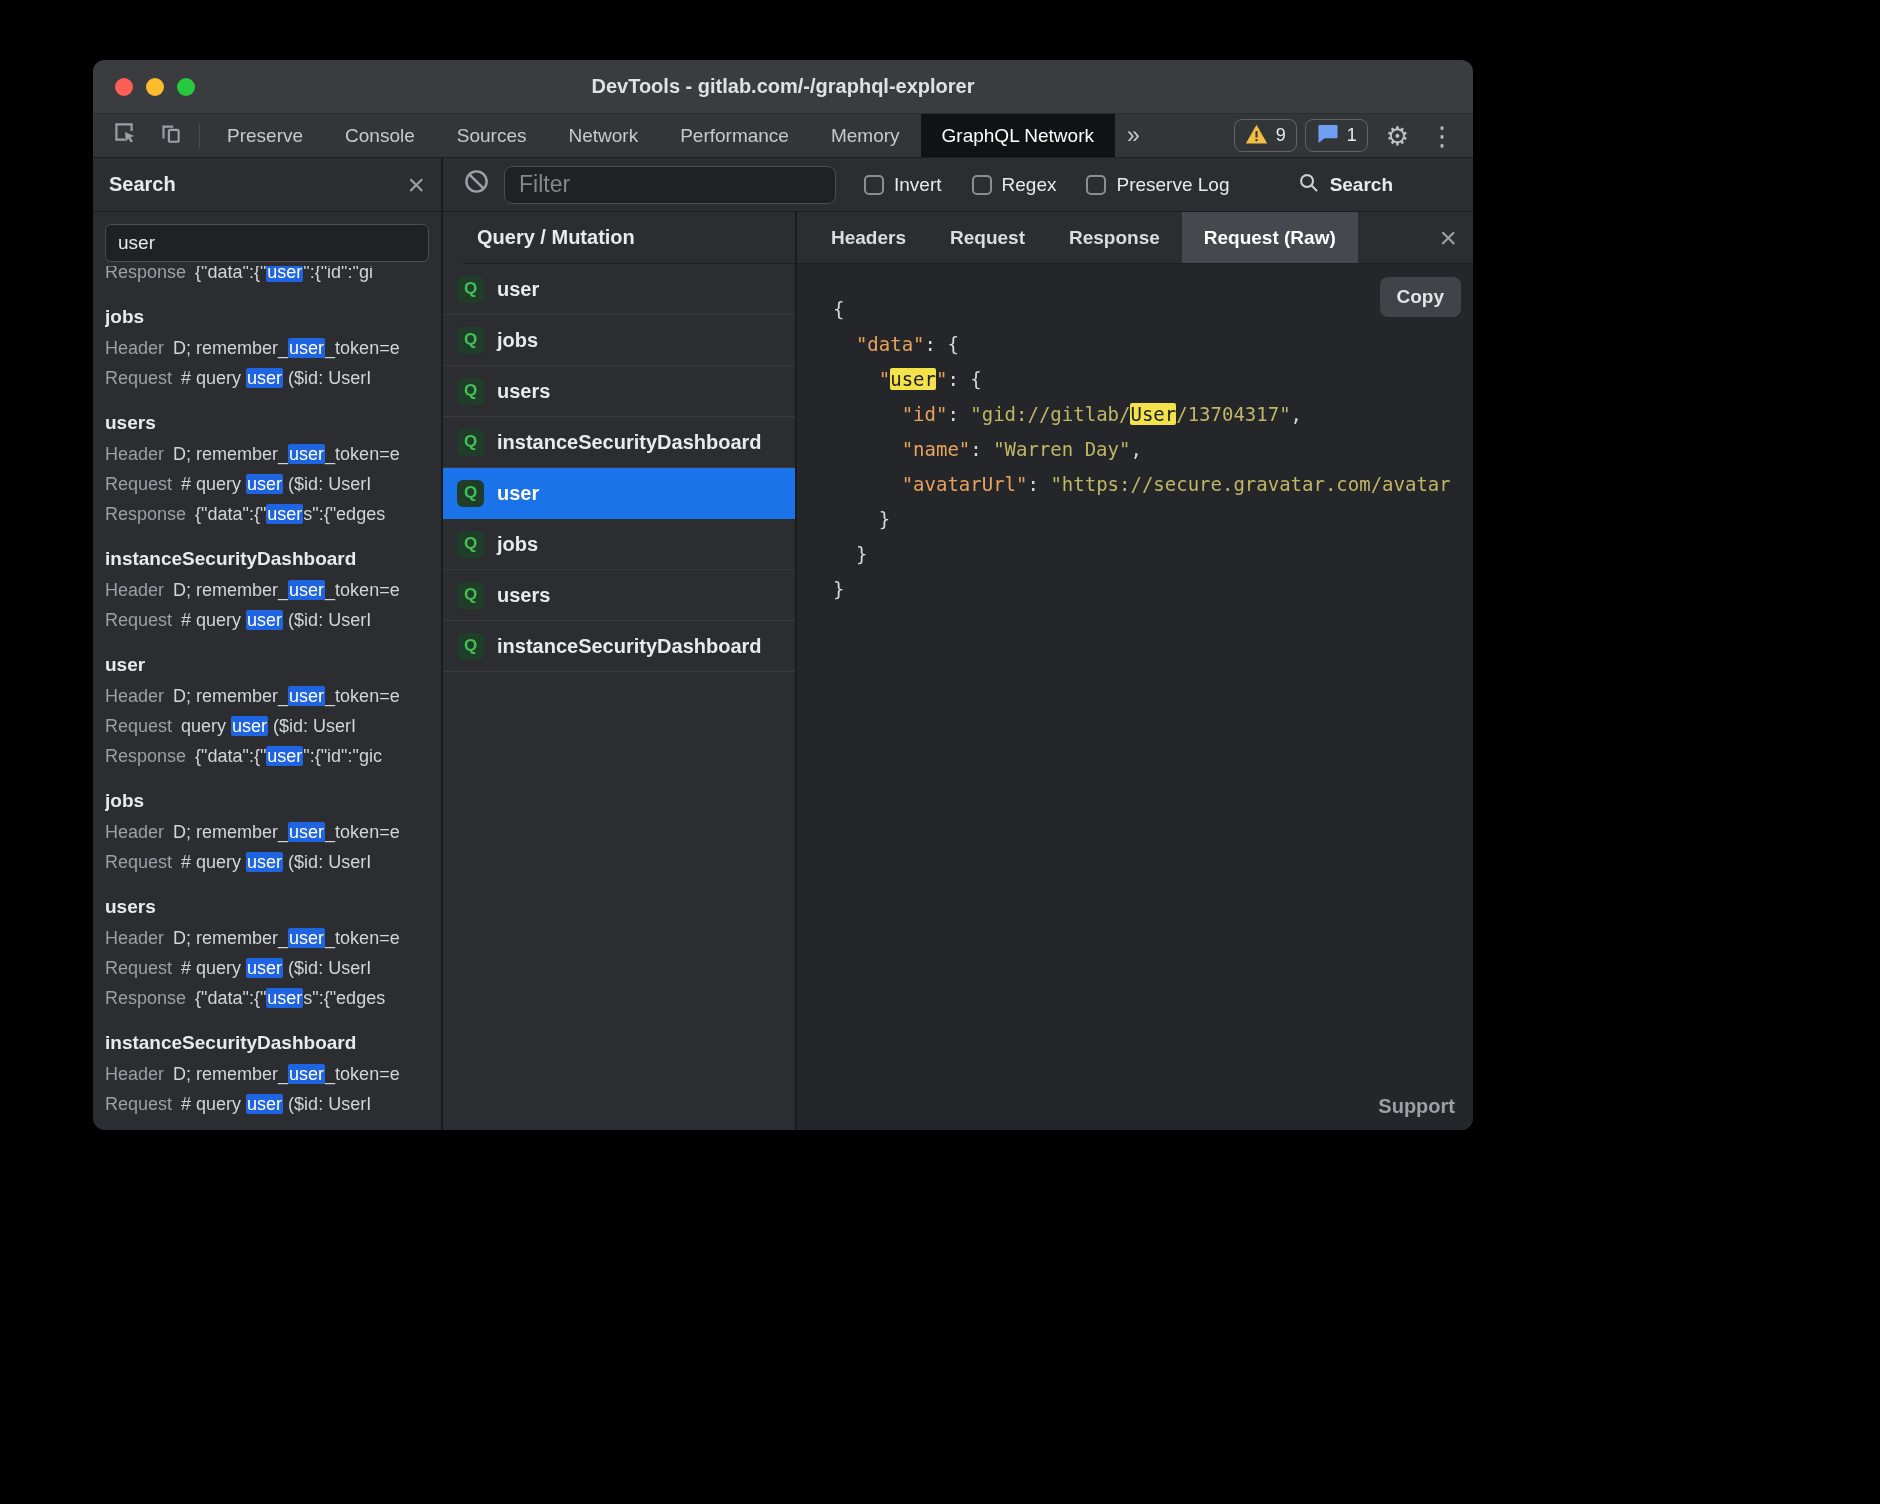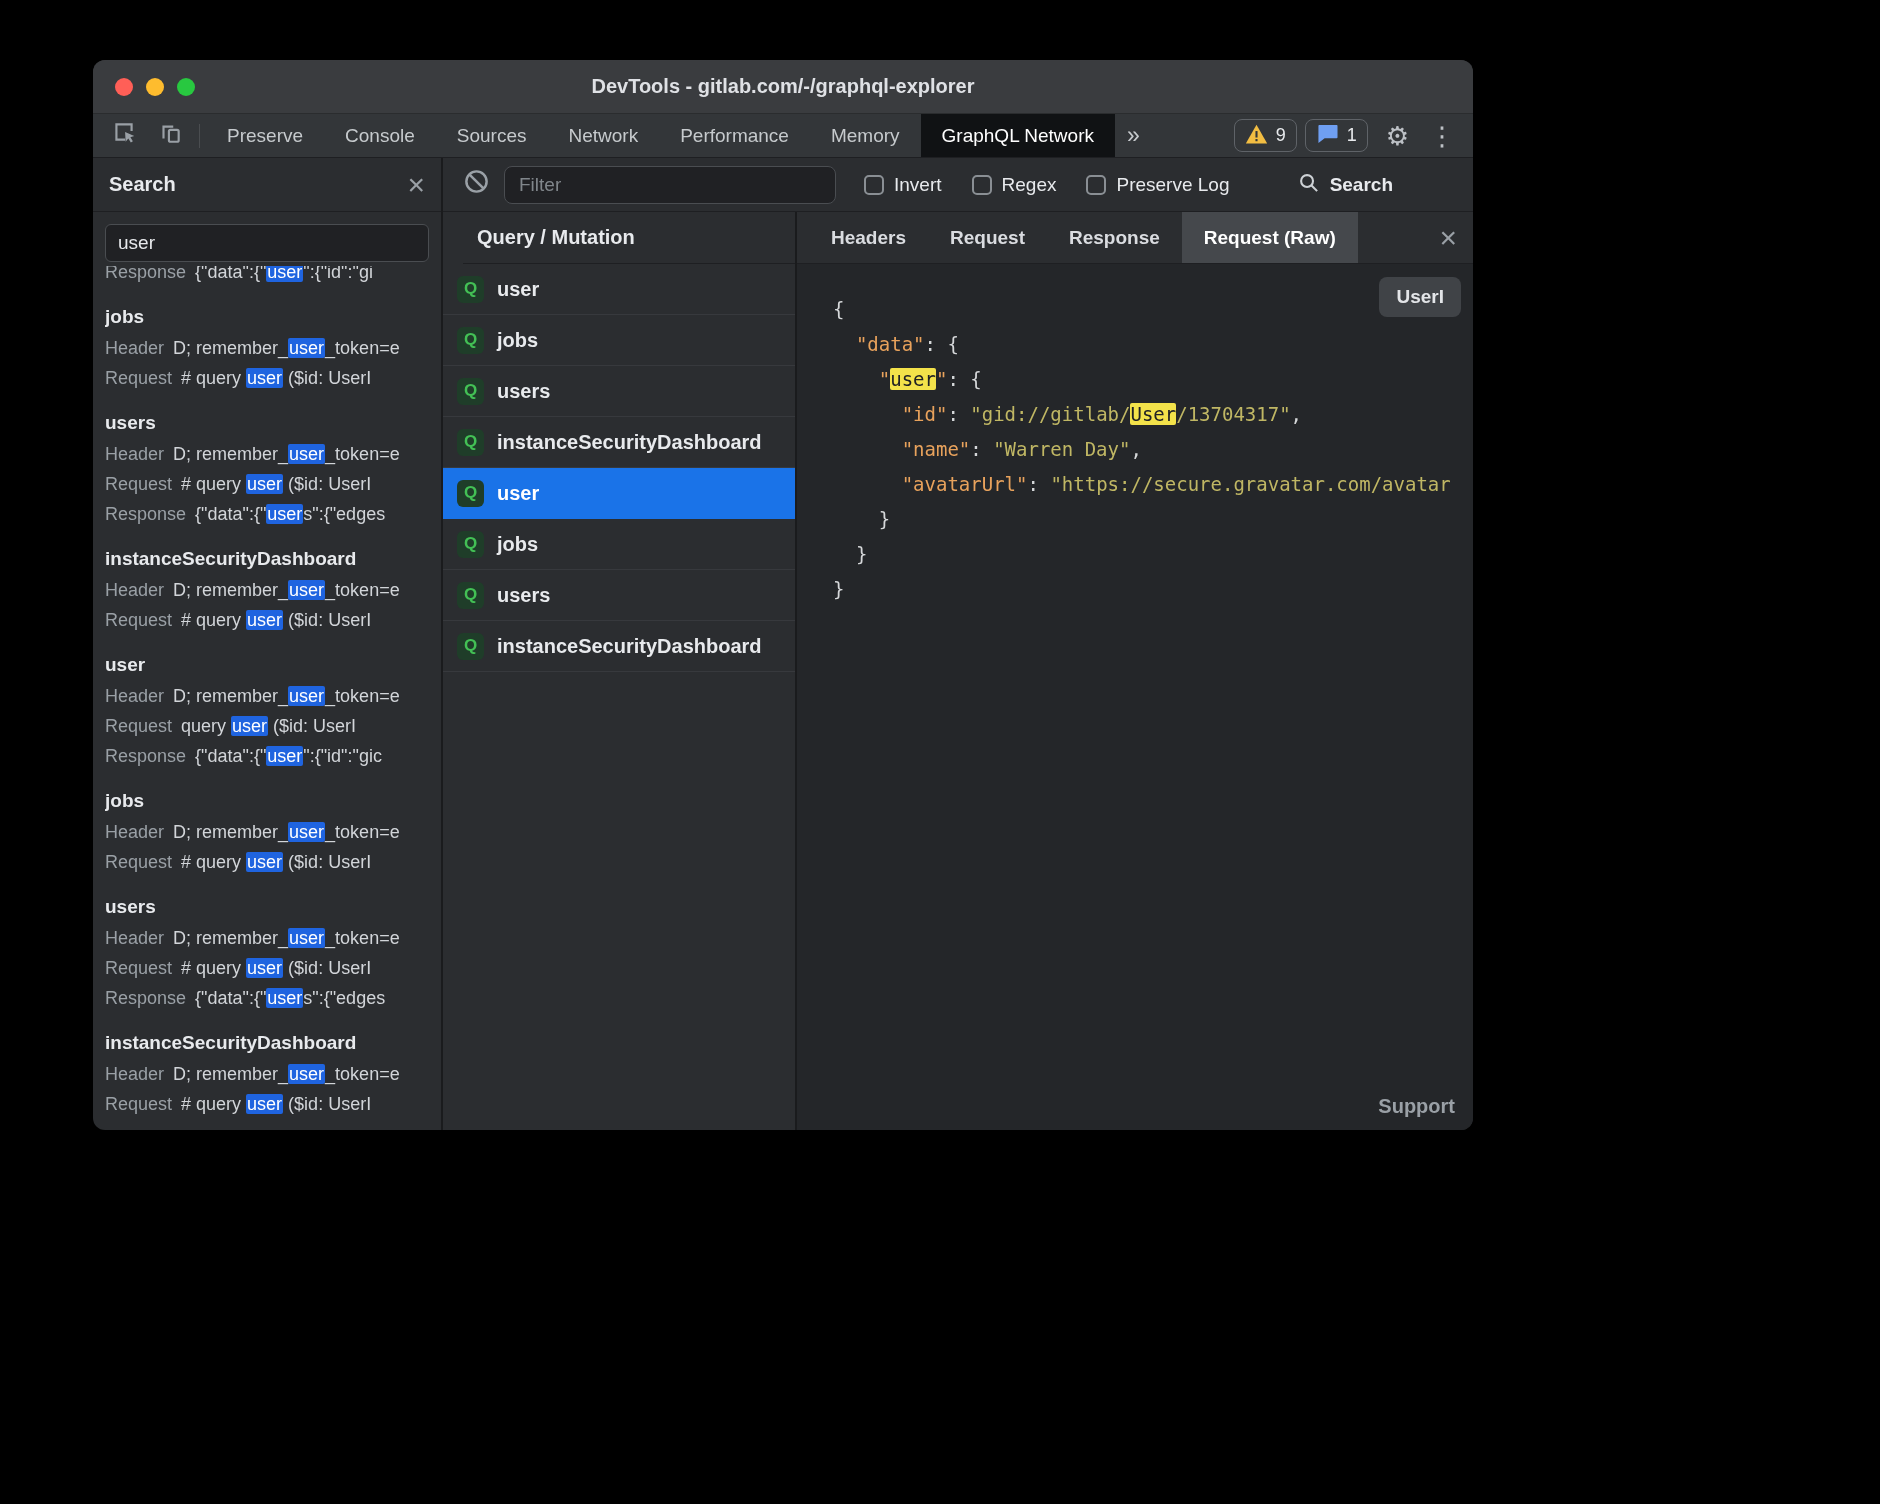--- a/index.html
+++ b/index.html
@@ -41,21 +41,21 @@
   .ssection { margin-top:13px; }
   .stitle { height:33px; line-height:33px; font-size:19px; font-weight:bold; color:#e8eaed; white-space:nowrap; overflow:hidden; }
   .srow { height:30px; line-height:30px; font-size:18px; white-space:nowrap; overflow:hidden; color:#d2d5d9; }
   .srow.partial { margin-top:-9px; }
   .srlabel { color:#9aa0a6; margin-right:9px; }
   .mblue { background:#1f64e0; color:#fff; border-radius:2px; padding:0 1px; }
 
   .right-region { flex:1; display:flex; flex-direction:column; min-width:0; }
   .toolbar { height:54px; flex:0 0 auto; display:flex; align-items:center; border-bottom:1px solid #1e1f22; padding:0 0 0 10px; }
   .filter-input { width:332px; height:38px; background:#202124; border:1px solid #4a4d51; border-radius:8px;
-                  color:#e8eaed; font-size:19px; padding:0 14px; margin-left:4px; font-family:inherit; outline:none; }
+                  color:#e8eaed; font-size:23px; padding:0 14px; margin-left:4px; font-family:inherit; outline:none; }
   .filter-input::placeholder { color:#80868b; }
   .cbgroup { display:flex; align-items:center; margin-left:28px; gap:30px; }
   .cb { display:flex; align-items:center; gap:10px; }
   .cbbox { width:20px; height:20px; border:2px solid #8a8f94; border-radius:5px; }
   .cbtext { font-size:19px; color:#e8eaed; white-space:nowrap; }
   .toolbar-search { margin-left:auto; margin-right:80px; display:flex; align-items:center; gap:10px; font-size:19px; font-weight:600; color:#e8eaed; }
 
   .panes { flex:1; display:flex; min-height:0; }
   .query-pane { width:354px; flex:0 0 auto; border-right:2px solid #1a1b1d; display:flex; flex-direction:column; min-height:0; }
   .pane-header { height:52px; flex:0 0 auto; display:flex; align-items:center; padding:0 14px; font-size:20px; font-weight:bold; color:#e8eaed; border-bottom:1px solid #1e1f22;margin-left:20px; }
@@ -273,21 +273,21 @@
             <div class="resp-tabs">
               <div class="rtabs">
                   <div class="rtab">Headers</div>
                   <div class="rtab">Request</div>
                   <div class="rtab">Response</div>
                   <div class="rtab selected">Request (Raw)</div>
                 </div>
               <button class="xbtn">×</button>
             </div>
             <div class="resp-content">
-              <button class="copy-btn">UserI</button>
+              <button class="copy-btn">Copy</button>
               <div class="code">
                   <div class="jline"><span class="j-p">{</span></div>
                   <div class="jline"><span class="j-p">  </span><span class="j-k">"data"</span><span class="j-p">: {</span></div>
                   <div class="jline"><span class="j-p">    </span><span class="j-k">"</span><span class="j-hl">user</span><span class="j-k">"</span><span class="j-p">: {</span></div>
                   <div class="jline"><span class="j-p">      </span><span class="j-k">"id"</span><span class="j-p">: </span><span class="j-v">"gid://gitlab/</span><span class="j-hl">User</span><span class="j-v">/13704317"</span><span class="j-p">,</span></div>
                   <div class="jline"><span class="j-p">      </span><span class="j-k">"name"</span><span class="j-p">: </span><span class="j-v">"Warren Day"</span><span class="j-p">,</span></div>
                   <div class="jline"><span class="j-p">      </span><span class="j-k">"avatarUrl"</span><span class="j-p">: </span><span class="j-v">"https://secure.gravatar.com/avatar</span></div>
                   <div class="jline"><span class="j-p">    }</span></div>
                   <div class="jline"><span class="j-p">  }</span></div>
                   <div class="jline"><span class="j-p">}</span></div>

